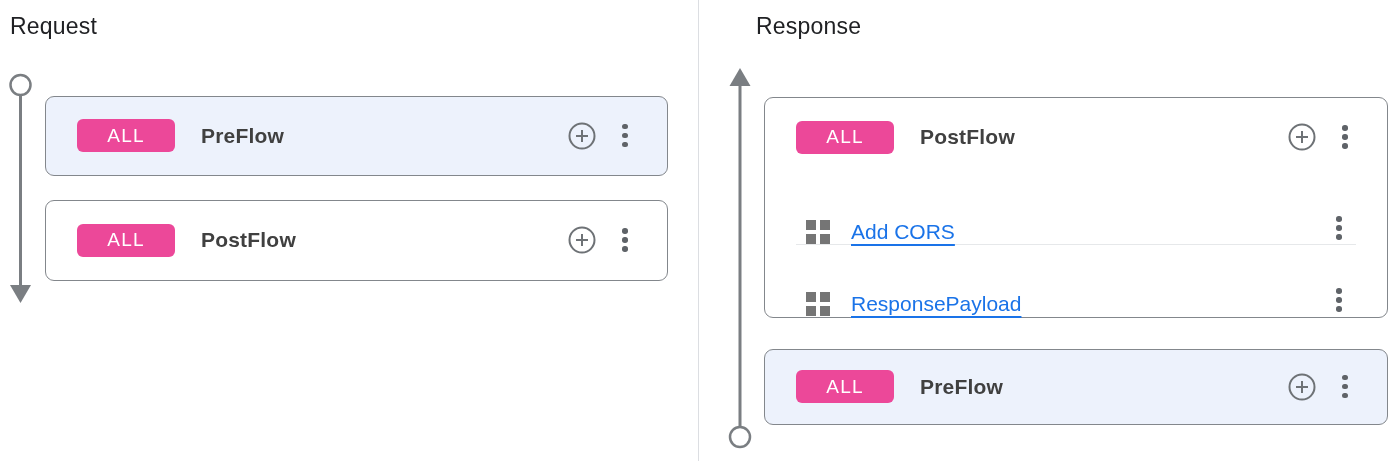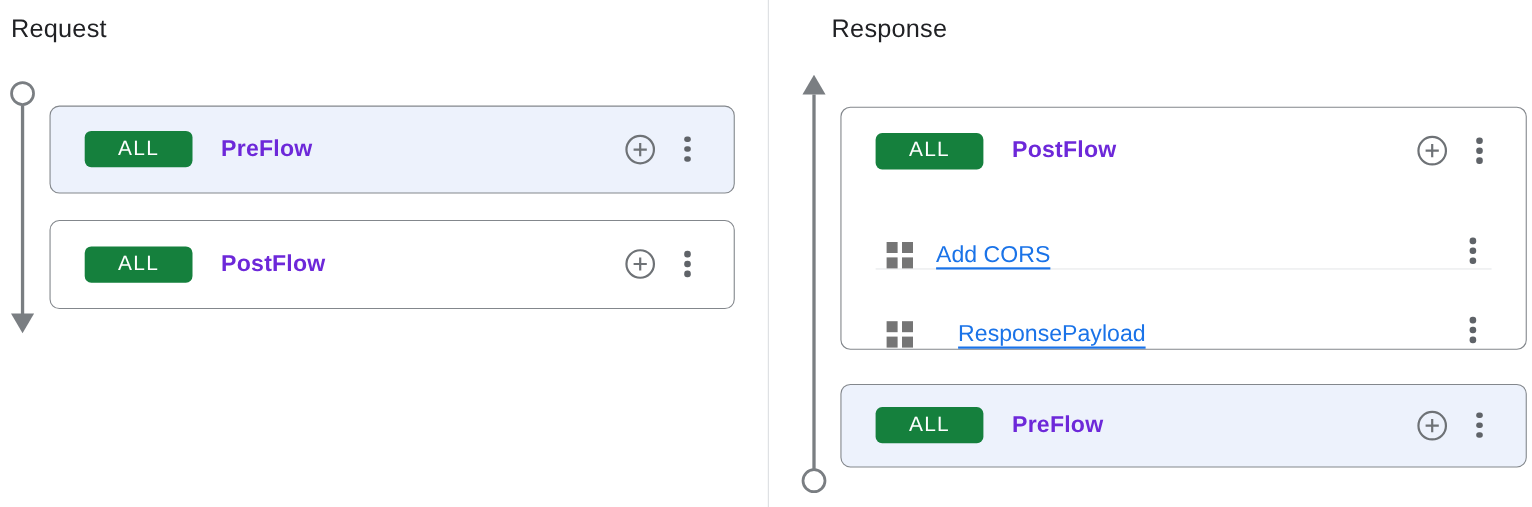--- a/index.html
+++ b/index.html
@@ -12,25 +12,25 @@
   .v-divider { position:absolute; left:698px; top:0; width:1px; height:461px; background:#dcdee2; }
 
   .timeline { position:absolute; }
 
   .flow-card { position:absolute; box-sizing:border-box; background:#ffffff;
                border:1.5px solid #83878c; border-radius:9px; }
   .flow-card.selected { background:#edf2fc; }
 
   .flow-header { display:flex; align-items:center; box-sizing:border-box; padding:0 30px 0 31px; }
 
-  .badge { flex:0 0 auto; width:98px; height:33px; border-radius:6px; background:#15803d;
+  .badge { flex:0 0 auto; width:98px; height:33px; border-radius:6px; background:#ec4899;
            color:#ffffff; font-size:19px; font-weight:500; letter-spacing:1.2px;
            display:flex; align-items:center; justify-content:center; }
 
-  .flow-label { margin-left:26px; font-size:21px; font-weight:700; color:#6d28d9; letter-spacing:0.2px; }
+  .flow-label { margin-left:26px; font-size:21px; font-weight:700; color:#404040; letter-spacing:0.2px; }
 
   .icon-btn { background:none; border:none; padding:0; margin:0; cursor:pointer;
               display:flex; align-items:center; justify-content:center; }
   .add-btn { margin-left:auto; width:30px; height:30px; }
   .dots-btn { width:24px; height:32px; margin-left:16px; flex-direction:column; gap:3.5px; }
   .policy-row .dots-btn { margin-left:auto; }
   .dot { width:5.5px; height:5.5px; border-radius:50%; background:#5f6368; }
 
   .policy-row { display:flex; align-items:flex-end; box-sizing:border-box; padding:0 36px 0 41px; }
   .grid-icon { flex:0 0 auto; width:24px; height:24px; display:grid;
@@ -42,21 +42,21 @@
 
   
   #req-card-preflow  { left:45px;  top:96px;  width:623px; height:80px; }
   #req-card-preflow  .flow-header { height:77px; }
   #req-card-postflow { left:45px;  top:200px; width:623px; height:81px; }
   #req-card-postflow .flow-header { height:78px; }
 
   #res-card-postflow { left:764px; top:97px;  width:624px; height:221px; }
   #res-card-postflow .flow-header { height:78px; }
   #res-card-postflow .policy-row.r1 { height:68px; }
-  #res-card-postflow .policy-row.r2 { height:71px;gap:20px; }
+  #res-card-postflow .policy-row.r2 { height:71px; }
 
   #res-card-preflow  { left:764px; top:349px; width:624px; height:76px; }
   #res-card-preflow  .flow-header { height:73px; }
 </style>
 </head>
 <body>
 
 <div class="canvas">
 
   <div class="panel-title" id="request-title">Request</div>

